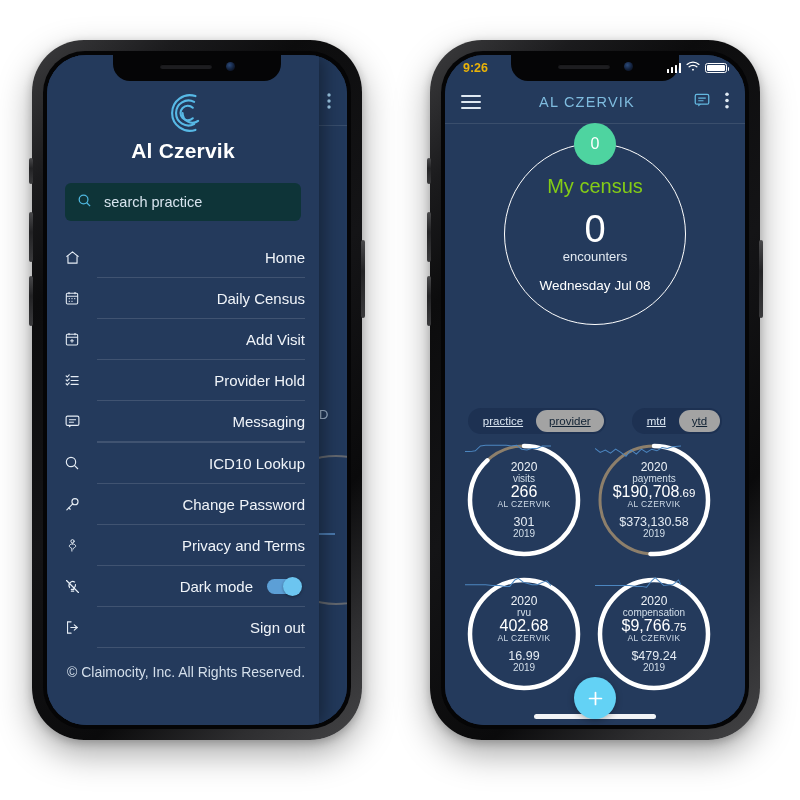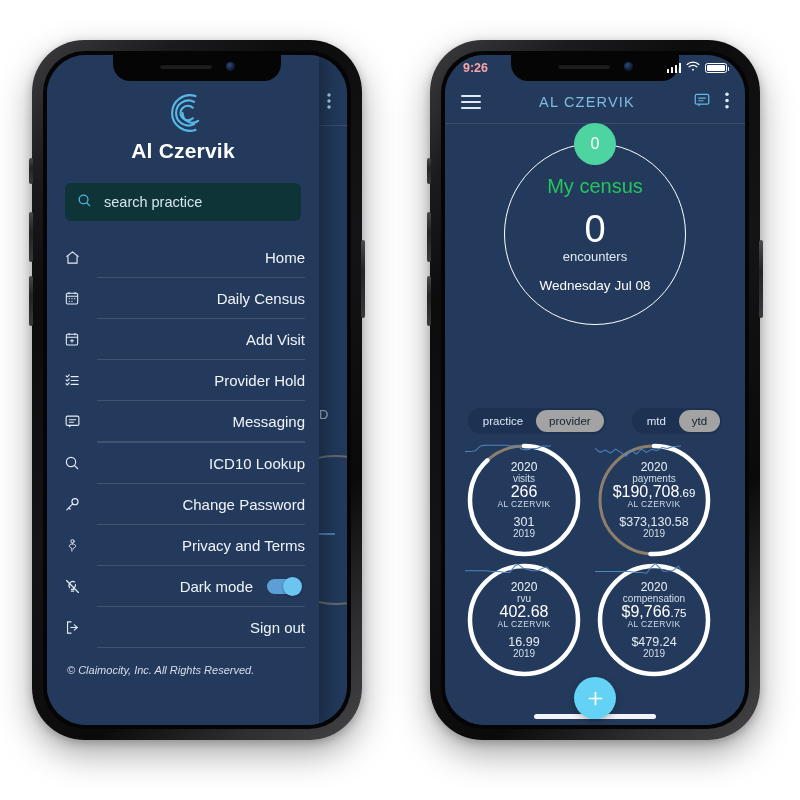--- a/index.html
+++ b/index.html
@@ -182,34 +182,33 @@
   }
   .toggle::after {
     content:''; position: absolute;
     right: -1px; top: -2px;
     width: 19px; height: 19px; border-radius: 50%;
     background: #6cc5f0;
     box-shadow: 0 1px 3px rgba(0,0,0,.35);
   }
   .copyright {
     margin: 16px 0 13px 20px;
-    font-size: 11px;
+    font-size: 14px;
     color: #d4dfeb;
-    font-style: italic;
   }
 
   
   .app { position: absolute; inset: 0; background: #243a5c; }
 
   .statusbar {
     position: absolute; top: 0; left: 0; right: 0;
     height: 26px;
     display: flex; align-items: center; justify-content: space-between;
     padding: 0 18px;
-    color: #fca5a5;
+    color: #eab308;
     font-size: 12.5px; font-weight: bold;
     z-index: 45;
   }
   .sb-right { display: flex; align-items: center; gap: 5px; }
   .bars { display:flex; align-items:flex-end; gap:1.5px; height:10px; }
   .bars i { width:2.5px; background:#fff; border-radius:.5px; display:block; }
   .bars i:nth-child(1){height:4px}.bars i:nth-child(2){height:6px}
   .bars i:nth-child(3){height:8px}.bars i:nth-child(4){height:10px}
   .batt {
     width:22px;height:10.5px;border:1.3px solid #fff;border-radius:2.6px;
@@ -253,21 +252,21 @@
     text-align: center;
   }
   .census-badge {
     position: absolute; top: -21px; left: 50%;
     transform: translateX(-50%);
     width: 42px; height: 42px; border-radius: 50%;
     background: #4ed4a0;
     display: flex; align-items: center; justify-content: center;
     font-size: 16px; color: #ffffff;
   }
-  .census-title { font-size: 20px; color: #22c55e; margin-bottom: 12px; }
+  .census-title { font-size: 20px; color: #84cc16; margin-bottom: 12px; }
   .census-num   { font-size: 38px; color: #ffffff; line-height: 1; }
   .census-unit  { font-size: 13px; color: #e3eaf2; margin-top: 1px; }
   .census-date  { font-size: 13.5px; color: #ffffff; margin-top: 14px; }
 
   
   .segments {
     position: absolute; top: 353px; left: 0; right: 0;
     display: flex; justify-content: center; gap: 26px;
   }
   .seg-group {
@@ -275,30 +274,31 @@
     background: #1d3152;
     border-radius: 14px;
     padding: 2px;
   }
   .seg {
     font-size: 11.5px;
     padding: 5px 13px;
     border-radius: 12px;
     color: #dbe6f1;
     white-space: nowrap;
+    text-decoration: underline;
   }
   .seg.on { background: #a3a3a3; color: #123; }
 
   
   .metrics {
     position: absolute; top: 386px; left: 0; right: 12px;
     display: grid;
     grid-template-columns: 1fr 1fr;
     justify-items: center;
-    row-gap: 2px;
+    row-gap: 16px;
     padding: 0 14px;
   }
   .metric { position: relative; width: 118px; height: 118px; }
   .metric svg { position: absolute; inset: 0; }
   .metric-in {
     position: absolute; inset: 0;
     display: flex; flex-direction: column;
     align-items: center; justify-content: center;
     text-align: center;
   }

